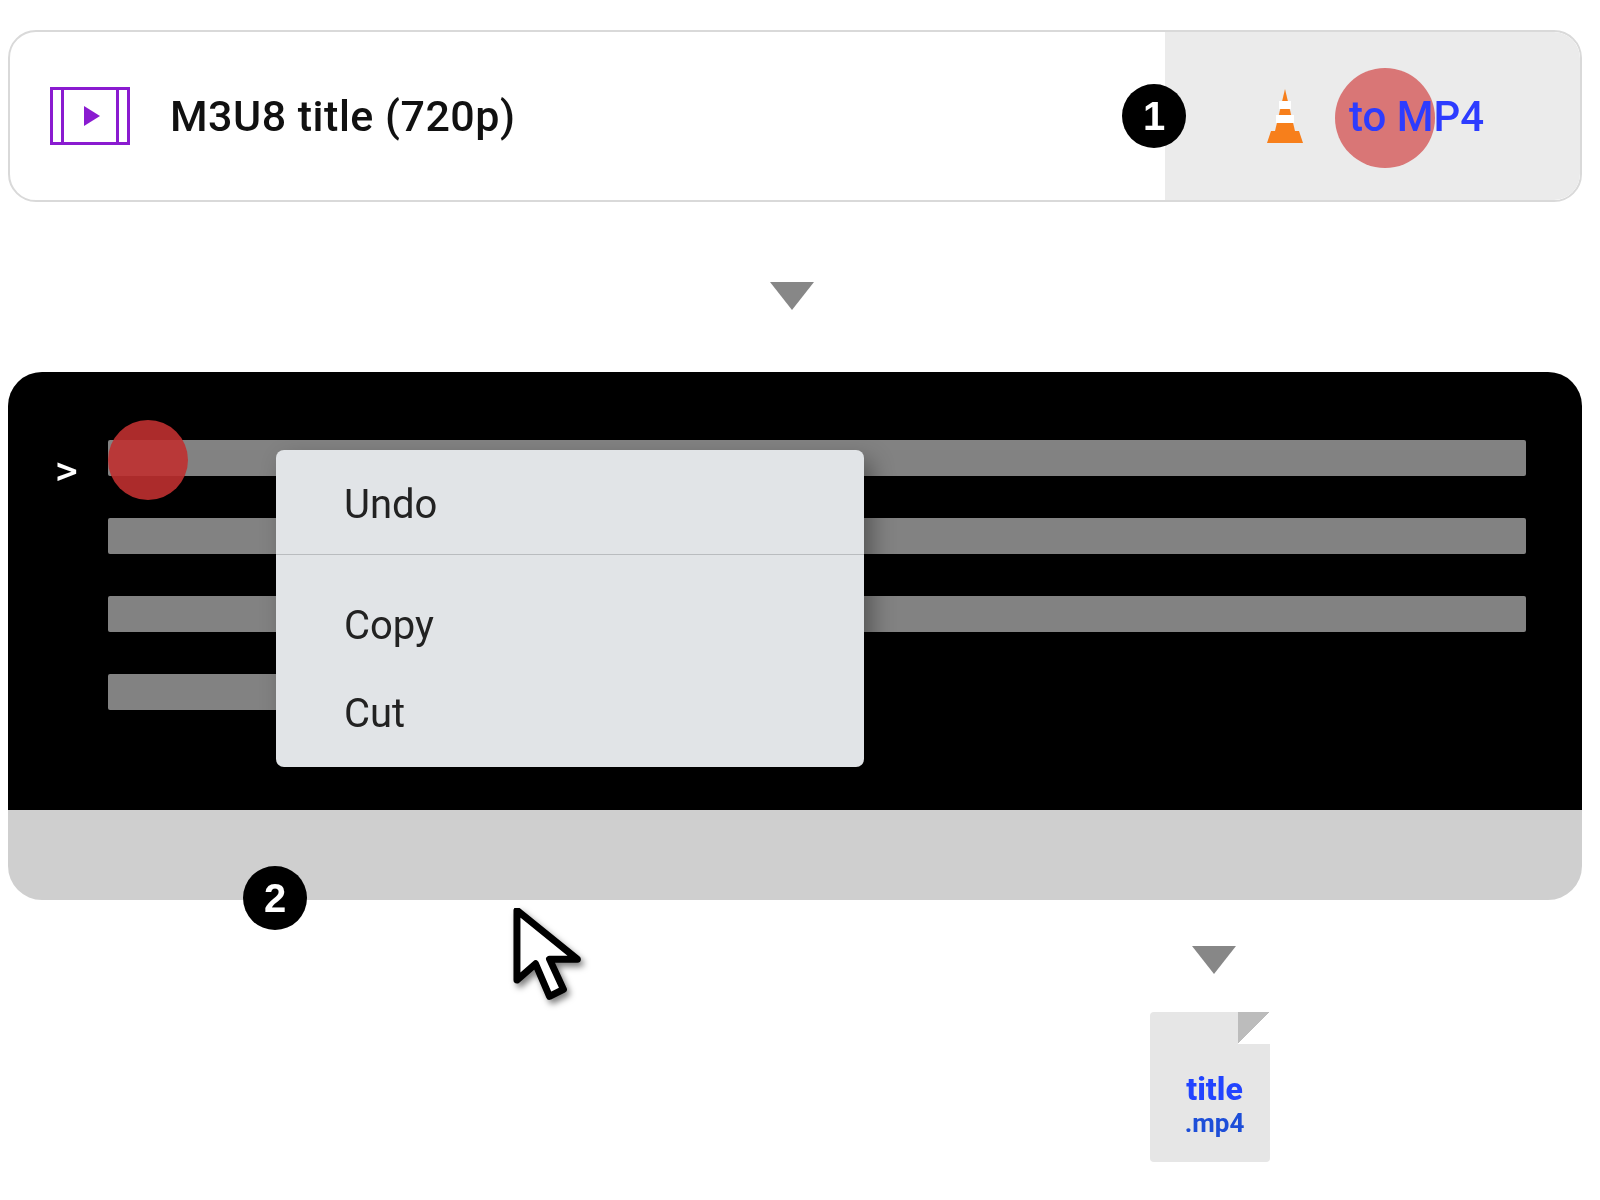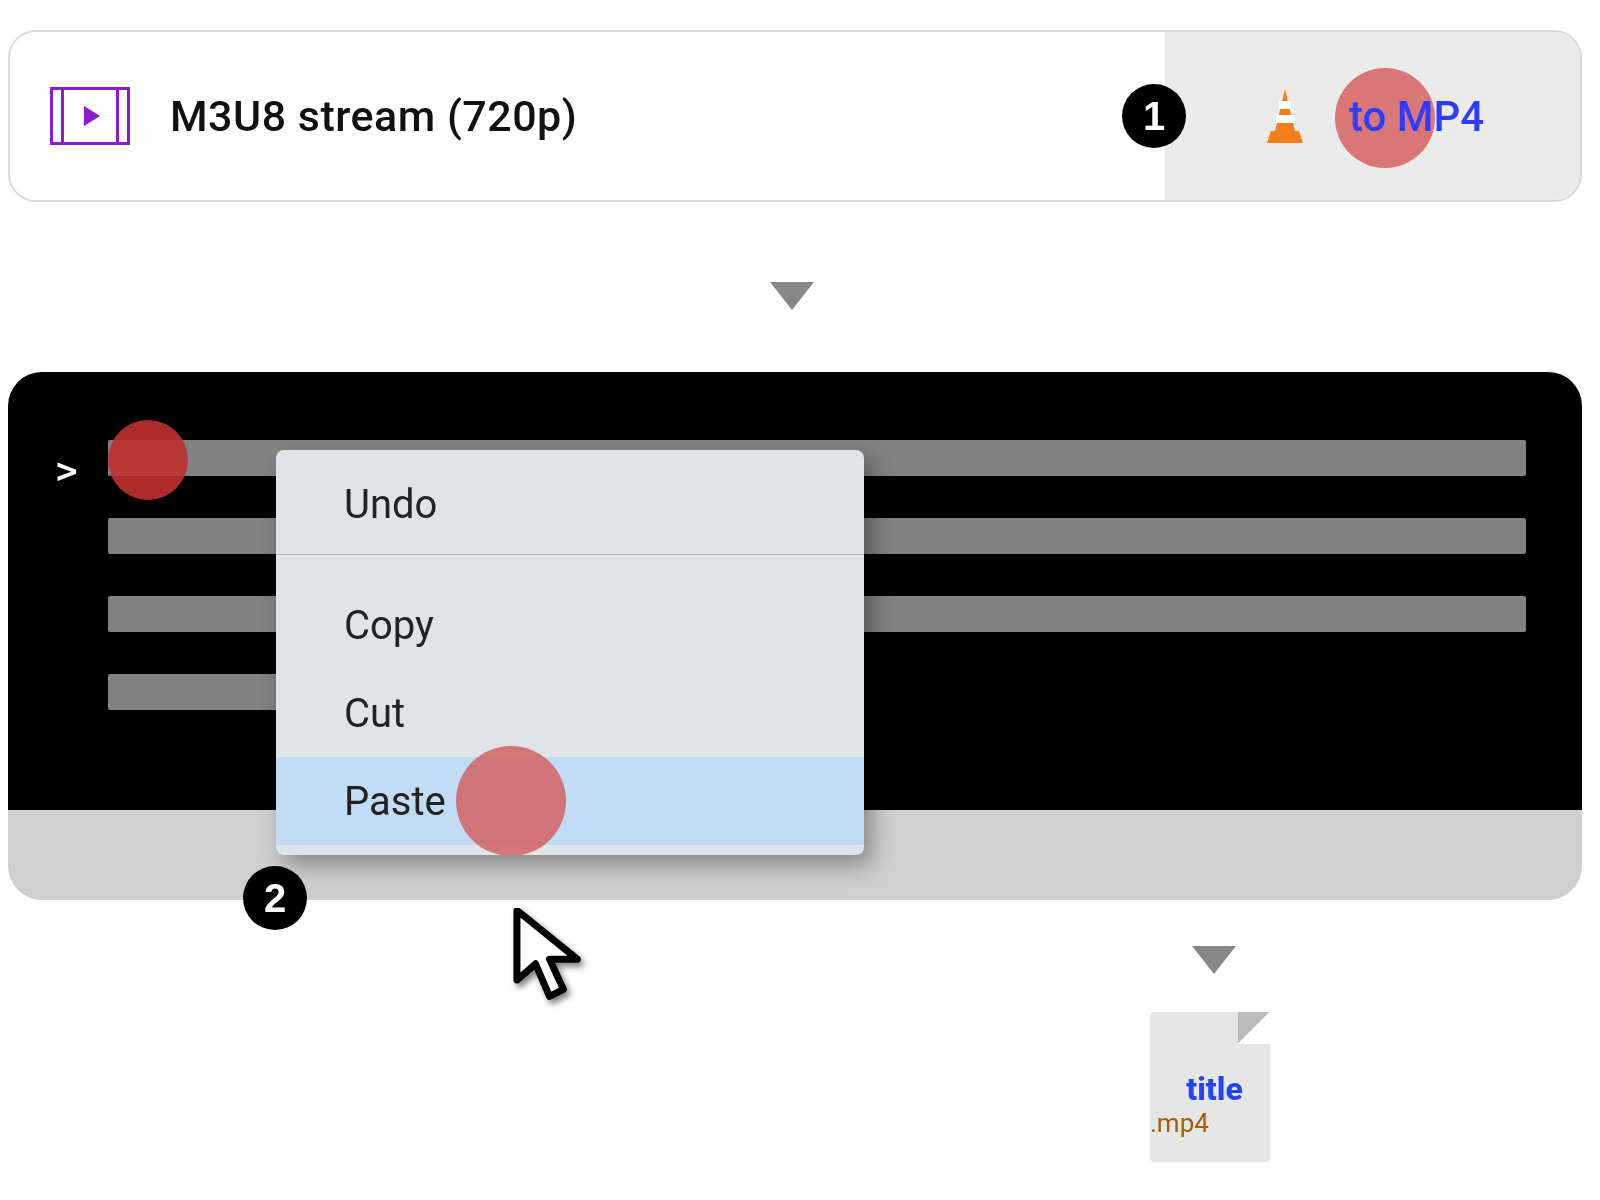--- a/index.html
+++ b/index.html
@@ -274,35 +274,35 @@
     width: 100%;
     text-align: center;
     font-size: 32px;
     font-weight: 800;
     color: #2244ff;
   }
   .file-ext {
     position: absolute;
     top: 96px;
     width: 100%;
-    text-align: left;
+    text-align: center;
     font-size: 26px;
-    font-weight: 400;
-    color: #a16207;
+    font-weight: 700;
+    color: #1d4ed8;
   }
 </style>
 </head>
 <body>
 
 <div class="top-bar">
   <div class="top-bar-left">
     <div class="video-icon">
       <div class="video-icon-play"></div>
     </div>
-    <div class="top-bar-title">M3U8 stream (720p)</div>
+    <div class="top-bar-title">M3U8 title (720p)</div>
   </div>
   <div class="top-bar-right">
     <div class="red-dot-1"></div>
     <div class="vlc-cone">
       <svg viewBox="0 0 48 58" width="48" height="58">
         <polygon points="24,2 34,44 14,44" fill="#f77f1b"></polygon>
         <rect x="18" y="14" width="12" height="8" fill="#ffffff"></rect>
         <rect x="15" y="28" width="18" height="8" fill="#ffffff"></rect>
         <polygon points="6,56 42,56 38,44 10,44" fill="#f77f1b"></polygon>
       </svg>
@@ -330,24 +330,20 @@
   <div class="menu-item">
     <span class="lbl">Undo</span>
   </div>
   <div class="menu-sep"></div>
   <div class="menu-item">
     <span class="lbl">Copy</span>
   </div>
   <div class="menu-item">
     <span class="lbl">Cut</span>
   </div>
-  <div class="menu-item hover">
-    <div class="red-dot-paste"></div>
-    <span class="lbl">Paste</span>
-  </div>
 </div>
 
 <div class="step-badge step-2">2</div>
 
 <div class="cursor">
   <svg viewBox="0 0 70 86" width="86" height="100">
     <polygon points="4,2 4,62 20,48 32,76 44,70 32,44 56,44" fill="#ffffff" stroke="#000000" stroke-width="6" stroke-linejoin="round"></polygon>
   </svg>
 </div>
 

